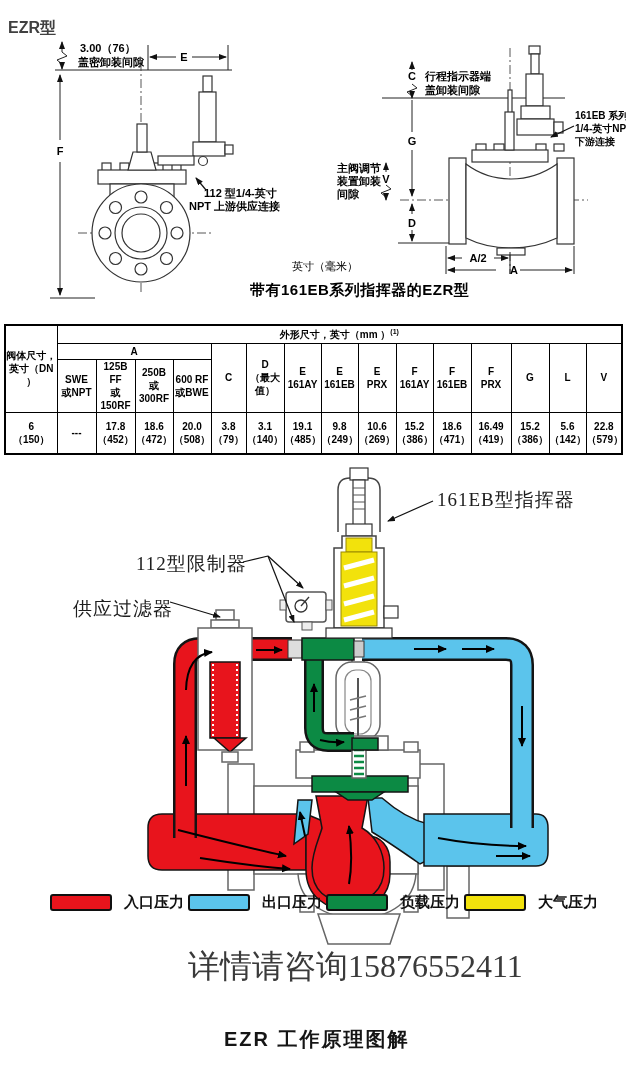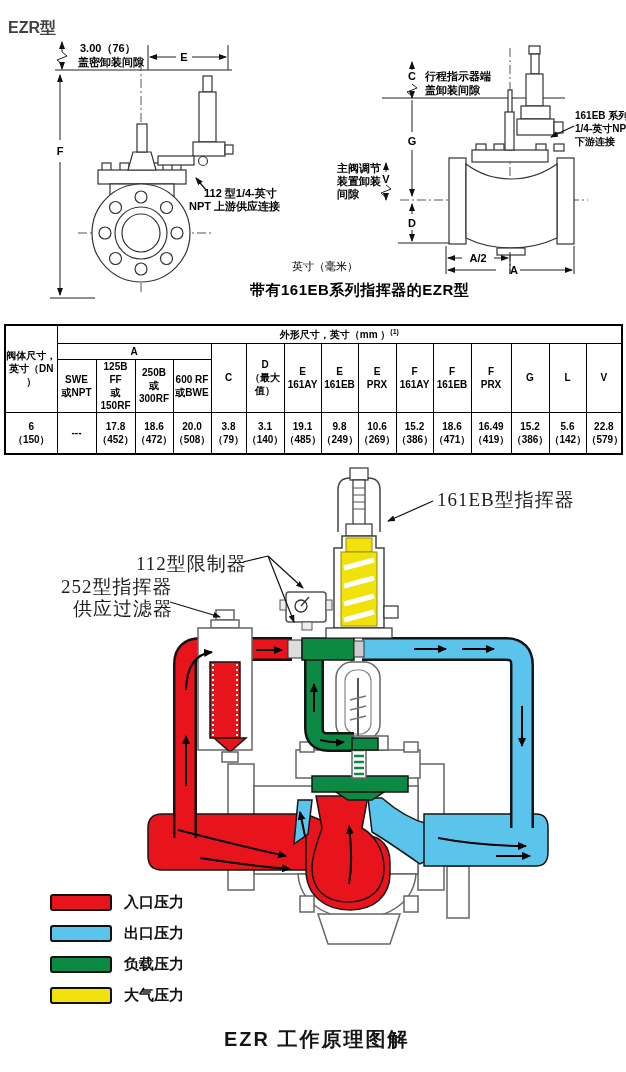--- a/index.html
+++ b/index.html
@@ -16,21 +16,21 @@
   svg{position:absolute;left:0;top:0;}
   
   .dim-table{position:absolute;left:4px;top:324px;border-collapse:collapse;table-layout:fixed;
              width:617px;border:2px solid #000;font-size:10px;font-weight:bold;color:#000;}
   .dim-table th,.dim-table td{border:1px solid #000;padding:0;text-align:center;vertical-align:middle;line-height:1.3;}
   .dim-table .r1{height:18px;} .dim-table .r2{height:16px;} .dim-table .r3{height:32px;} .dim-table .r4{height:42px;}
   .dim-table sup{font-size:7px;}
   
   .dg-label{font-family:"Liberation Serif","DejaVu Serif",serif;font-size:19px;color:#1d1d1d;letter-spacing:1px;white-space:nowrap;}
   
-  .legend{left:50px;top:893px;display:flex;flex-direction:column;gap:12px;text-align:center;}
+  .legend{left:50px;top:893px;display:flex;gap:4px;text-align:center;}
   .legend-row{display:flex;align-items:center;gap:12px;}
   .swatch{width:58px;height:13px;border:2.5px solid #101010;border-radius:3px;}
   .legend-label{font-size:15px;font-weight:bold;color:#111;}
   
   .ln{stroke:#222;stroke-width:1;fill:none;}
   .white{fill:#fff;stroke:#333;stroke-width:1.2;}
   .whiteL{fill:#fff;stroke:#666;stroke-width:1.5;}
   .cl{stroke:#444;stroke-width:.9;fill:none;stroke-dasharray:9 3 2 3;}
   .dim-t{font:bold 11px "Liberation Sans","DejaVu Sans",sans-serif;fill:#000;}
   .ann-t{font:bold 11px "Liberation Sans","DejaVu Sans",sans-serif;fill:#000;}
@@ -464,21 +464,20 @@
       <td>
             <div>22.8</div>
             <div>（579）</div>
           </td>
     </tr>
   </tbody>
     </table>
 
   <div class="abs dg-label" style="left:437px;top:487px;">161EB型指挥器</div>
   <div class="abs dg-label" style="left:136px;top:551px;">112型限制器</div>
-  <div class="abs dg-label" style="left:61px;top:574px;">252型指挥器</div>
   <div class="abs dg-label" style="left:73px;top:596px;">供应过滤器</div>
 
   <div class="abs legend">
     <div class="legend-row">
       <div class="swatch" style="background:var(--c-inlet);"></div>
       <span class="legend-label">入口压力</span>
     </div>
     <div class="legend-row">
       <div class="swatch" style="background:var(--c-outlet);"></div>
       <span class="legend-label">出口压力</span>
@@ -486,15 +485,16 @@
     <div class="legend-row">
       <div class="swatch" style="background:var(--c-load);"></div>
       <span class="legend-label">负载压力</span>
     </div>
     <div class="legend-row">
       <div class="swatch" style="background:var(--c-atmosphere);"></div>
       <span class="legend-label">大气压力</span>
     </div>
   </div>
 
+  <div class="abs watermark">详情请咨询15876552411</div>
   <div class="abs fig2-caption">EZR 工作原理图解</div>
 
 </div>
 
 </body></html>

